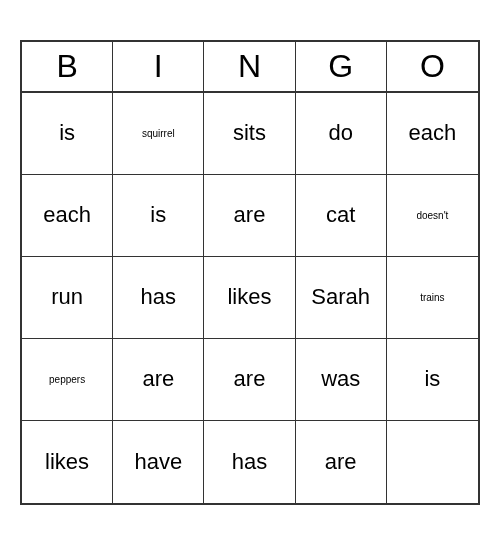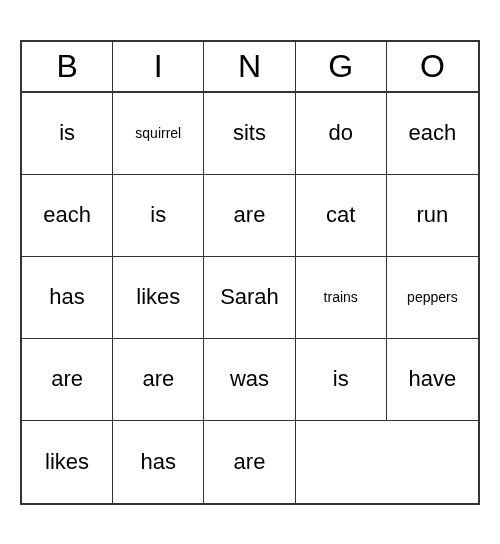--- a/index.html
+++ b/index.html
@@ -62,21 +62,21 @@
 
     .bingo-cell:nth-child(5n) {
       border-right: none;
     }
 
     .bingo-cell:nth-child(n+21) {
       border-bottom: none;
     }
 
     .bingo-cell.small-text {
-      font-size: 14px;
+      font-size: 10px;
     }
 
     .bingo-cell.free {
       font-size: 22px;
     }
   </style>
 </head>
 <body>
 
 <div class="bingo-card">
@@ -90,28 +90,29 @@
   <div class="bingo-grid">
   <div class="bingo-cell">is</div>
       <div class="bingo-cell small-text">squirrel</div>
       <div class="bingo-cell">sits</div>
       <div class="bingo-cell">do</div>
       <div class="bingo-cell">each</div>
       <div class="bingo-cell">each</div>
       <div class="bingo-cell">is</div>
       <div class="bingo-cell">are</div>
       <div class="bingo-cell">cat</div>
+      <div class="bingo-cell small-text">doesn't</div>
       <div class="bingo-cell">run</div>
       <div class="bingo-cell">has</div>
       <div class="bingo-cell">likes</div>
       <div class="bingo-cell">Sarah</div>
       <div class="bingo-cell small-text">trains</div>
       <div class="bingo-cell small-text">peppers</div>
       <div class="bingo-cell">are</div>
       <div class="bingo-cell">are</div>
       <div class="bingo-cell">was</div>
       <div class="bingo-cell">is</div>
+      <div class="bingo-cell">likes</div>
       <div class="bingo-cell">have</div>
-      <div class="bingo-cell">likes</div>
       <div class="bingo-cell">has</div>
       <div class="bingo-cell">are</div>
     </div>
 </div>
 
 </body></html>

